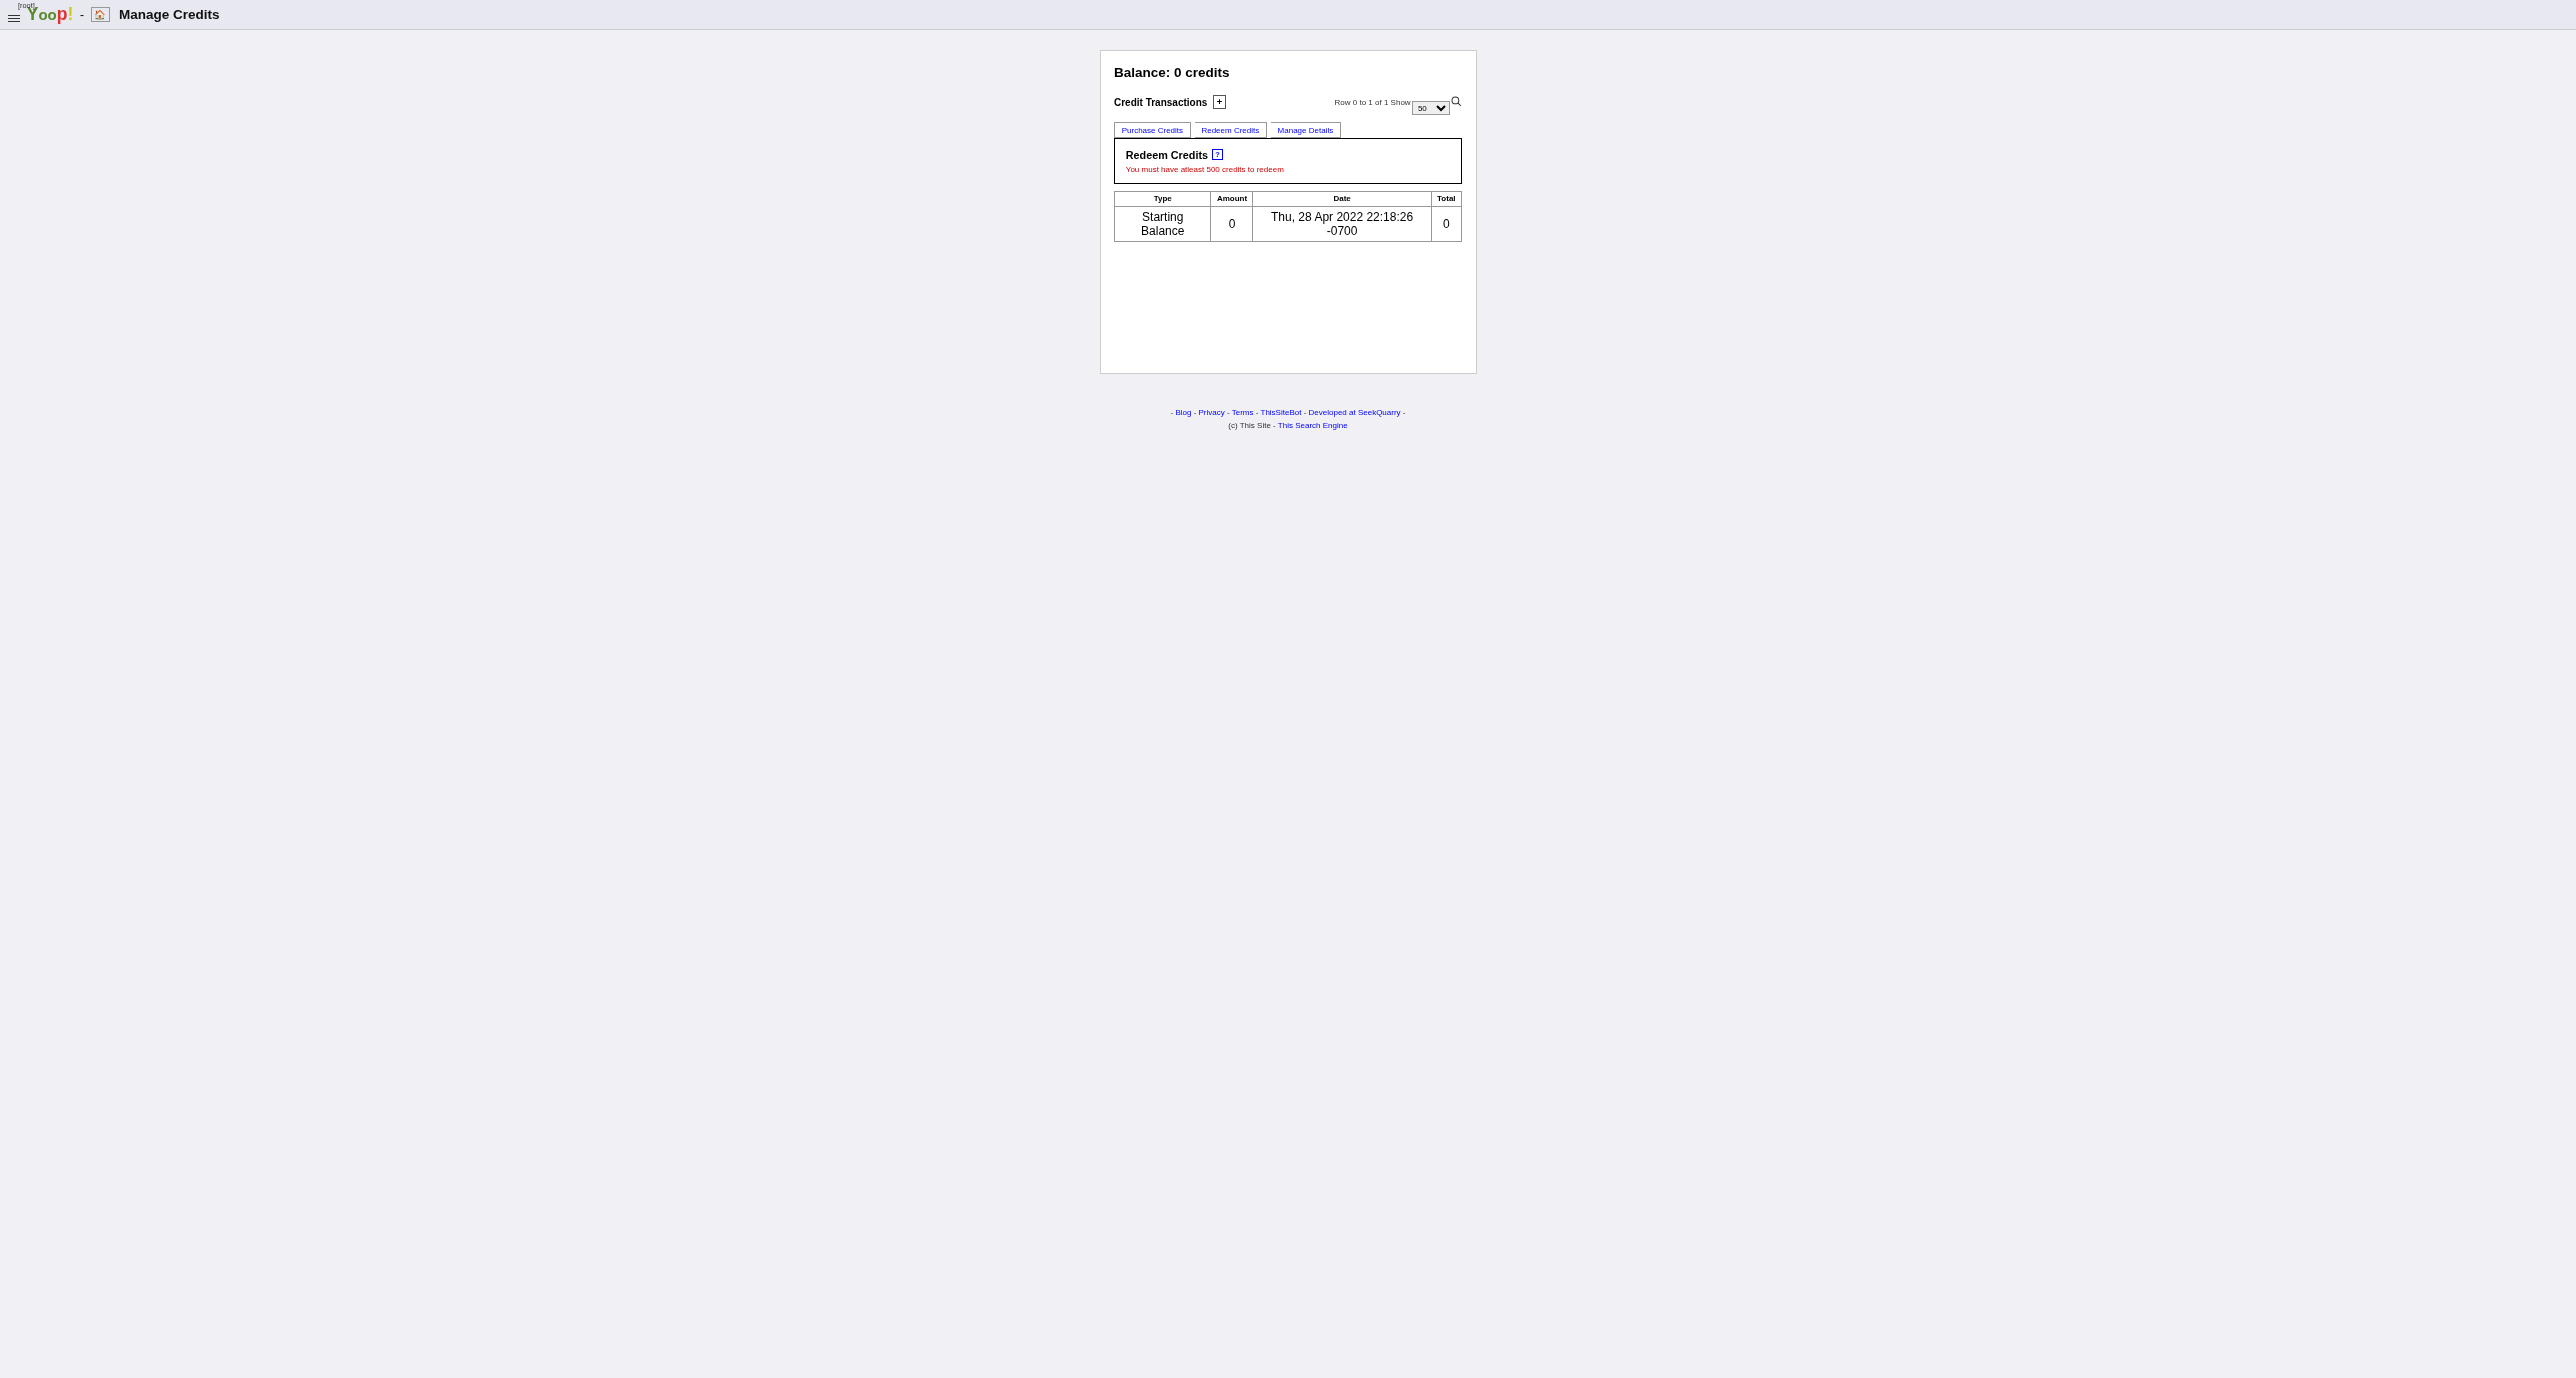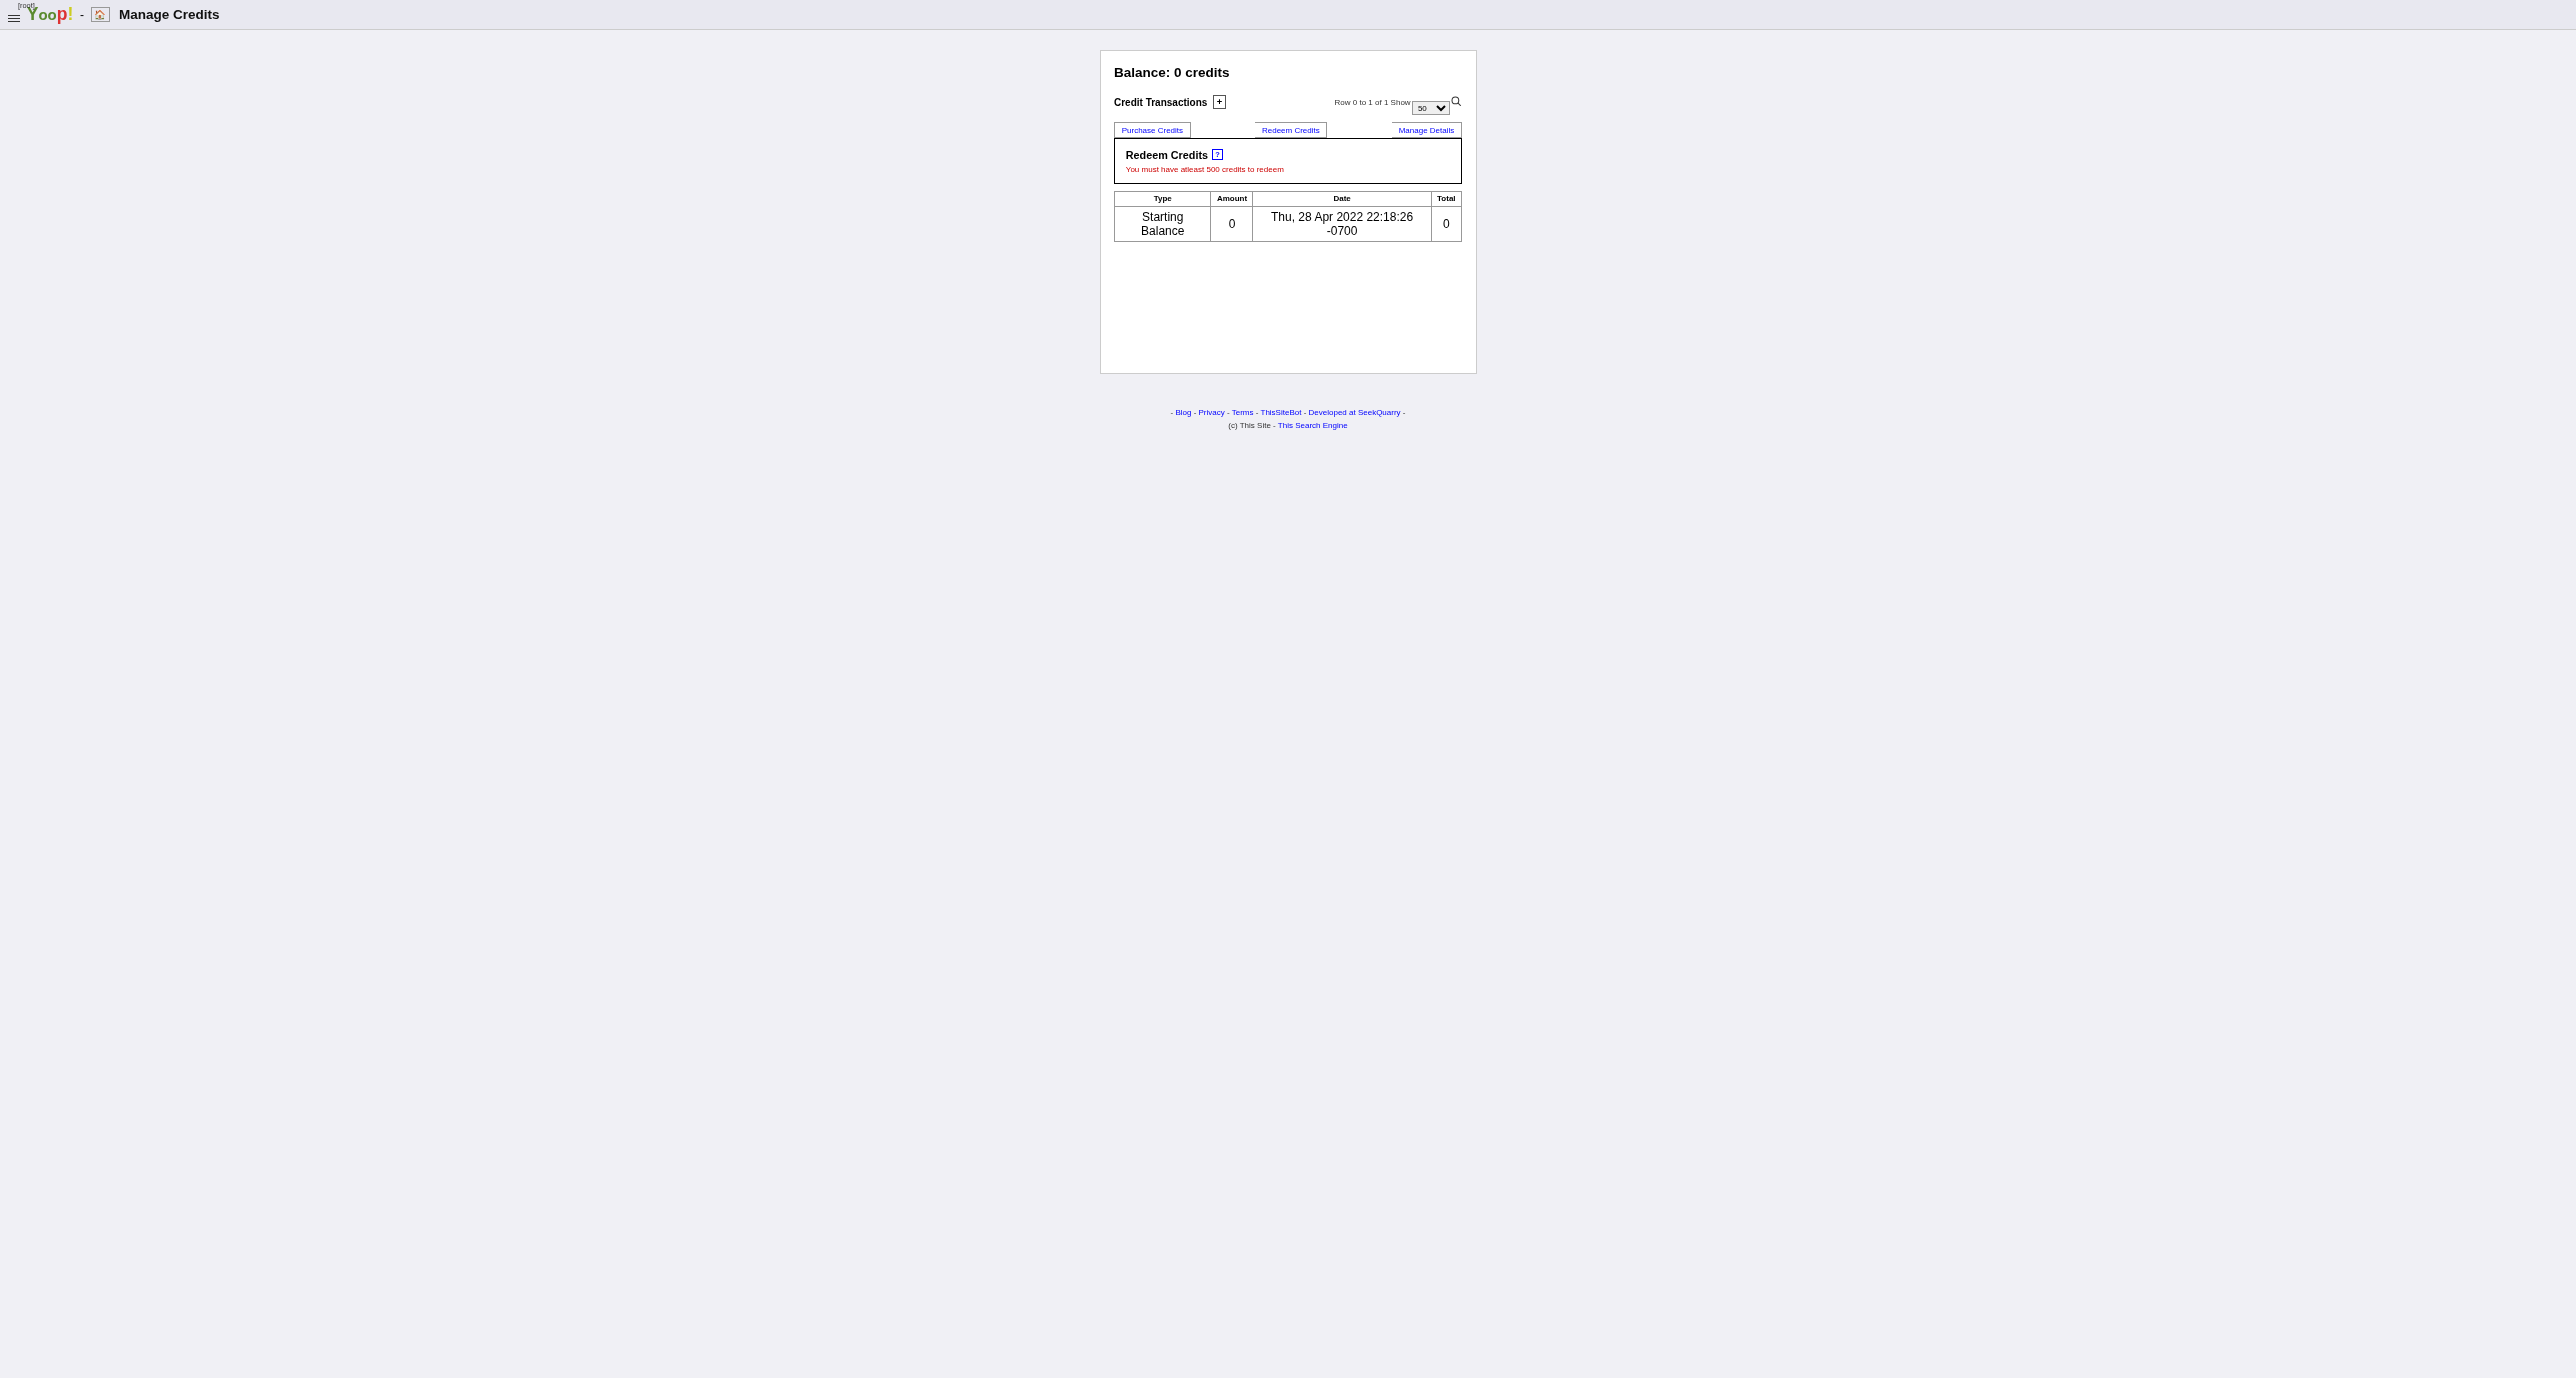--- a/index.html
+++ b/index.html
@@ -138,23 +138,22 @@
     .search-icon-btn {
       background: none;
       border: none;
       cursor: pointer;
       font-size: 9.4px;
     }
 
     
     .tabs {
       display: flex;
-      gap: 12px;
+      gap: 4px;
       margin-bottom: 0;
-      justify-content: space-between;
     }
 
     .tab {
       border: 0.7px solid #999;
       padding: 2.7px 6.7px;
       font-size: 8px;
       color: #00f;
       cursor: pointer;
       background: #fff;
       text-decoration: none;

